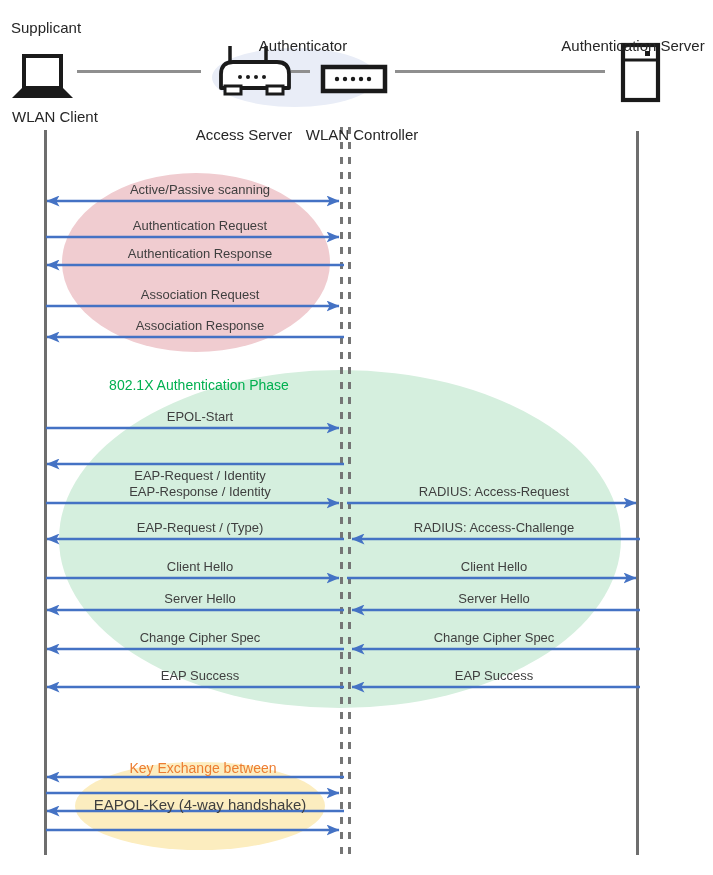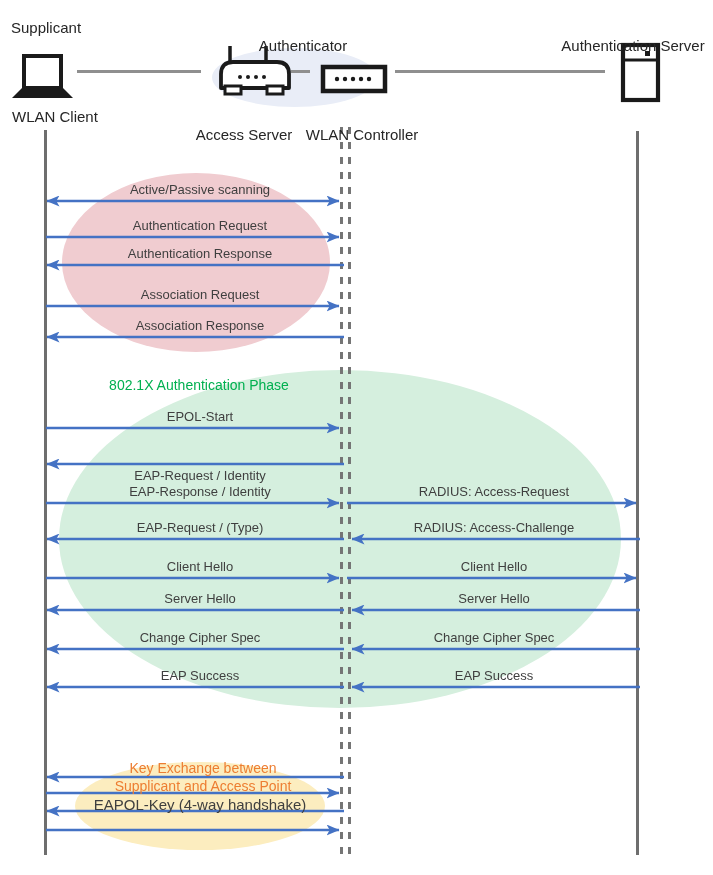--- a/index.html
+++ b/index.html
@@ -96,21 +96,20 @@
   <div class="device-label centered" style="left:362px">WLAN Controller</div>
 
   <div class="lifeline supplicant"></div>
   <div class="dash-line d1"></div>
   <div class="dash-line d2"></div>
   <div class="lifeline server"></div>
 
   <div class="phase-title dot1x">802.1X Authentication Phase</div>
   <div class="phase-title key">
     <span>Key Exchange between</span><br>
-    <span>Supplicant and Access Point</span>
   </div>
 
   <svg id="arrow-layer" width="713" height="875">
     <defs>
       <marker id="arrowhead" viewBox="0 0 13 11" markerWidth="13" markerHeight="11" refX="12.5" refY="5.5" orient="auto-start-reverse" markerUnits="userSpaceOnUse">
         <path d="M0,0 L13,5.5 L0,11 L3.2,5.5 Z" fill="#4472C4"></path>
       </marker>
     </defs>
     <g id="arrow-lines">
         <line x1="47" y1="201" x2="339" y2="201" stroke="#4472C4" stroke-width="2.4" marker-end="url(#arrowhead)" marker-start="url(#arrowhead)"></line>

